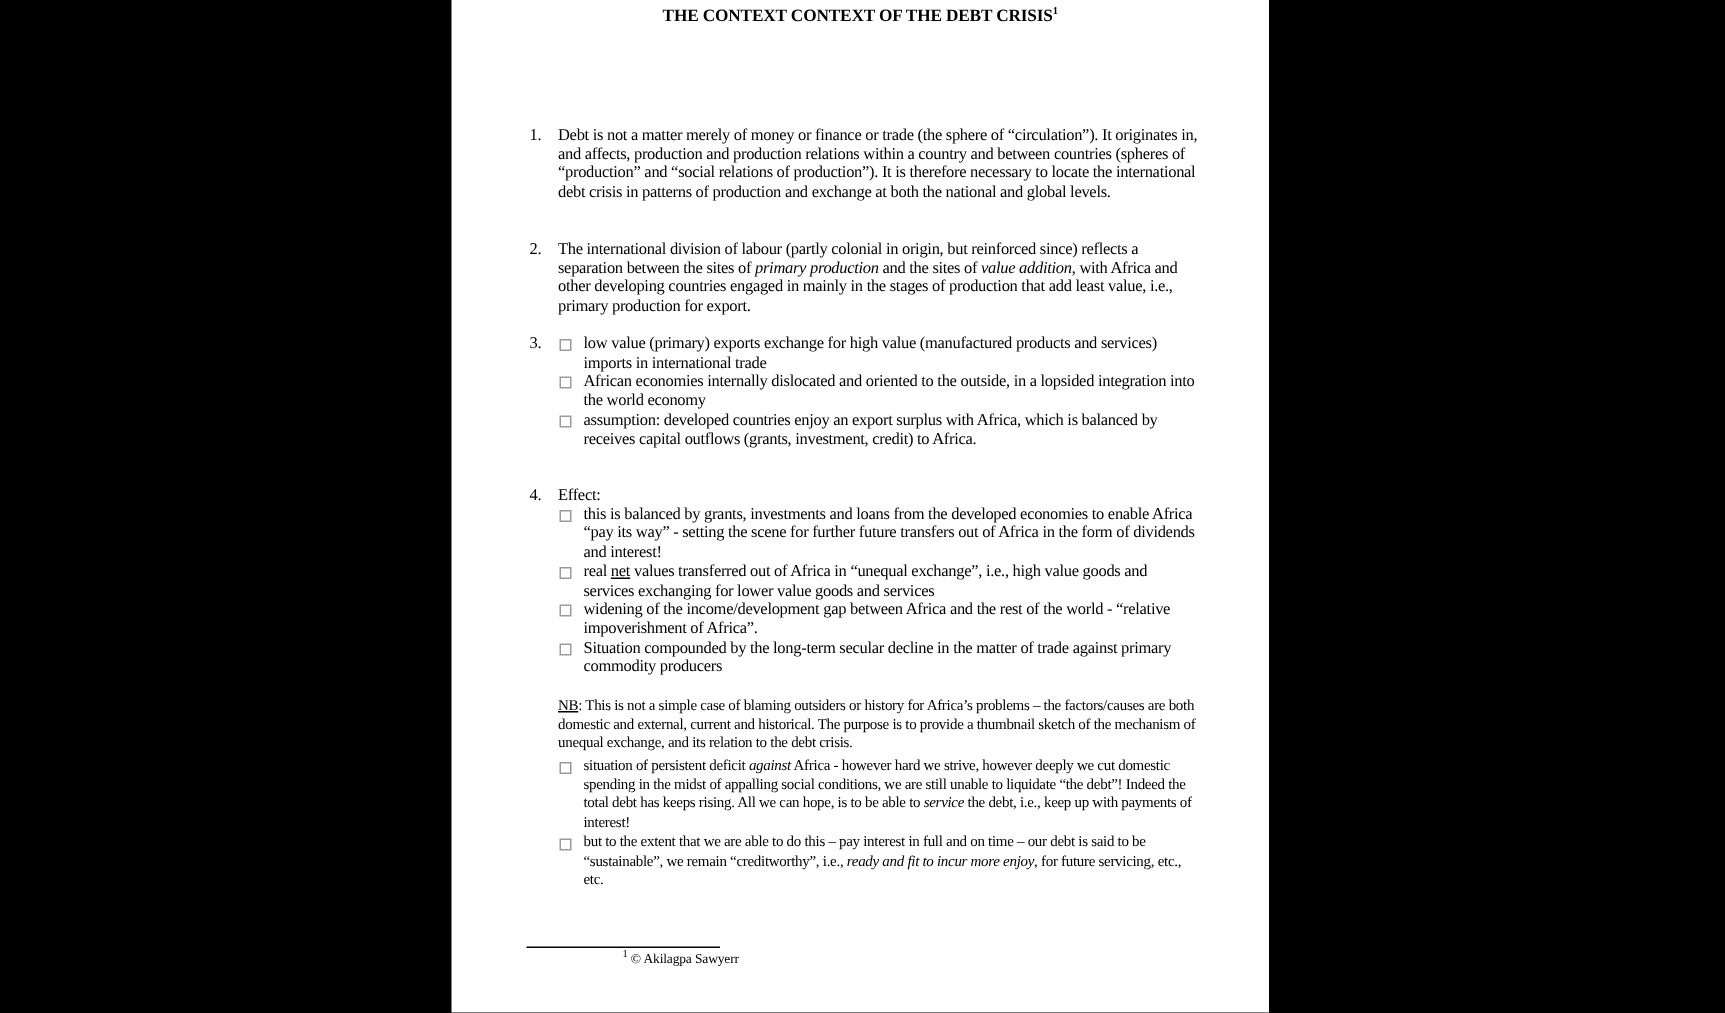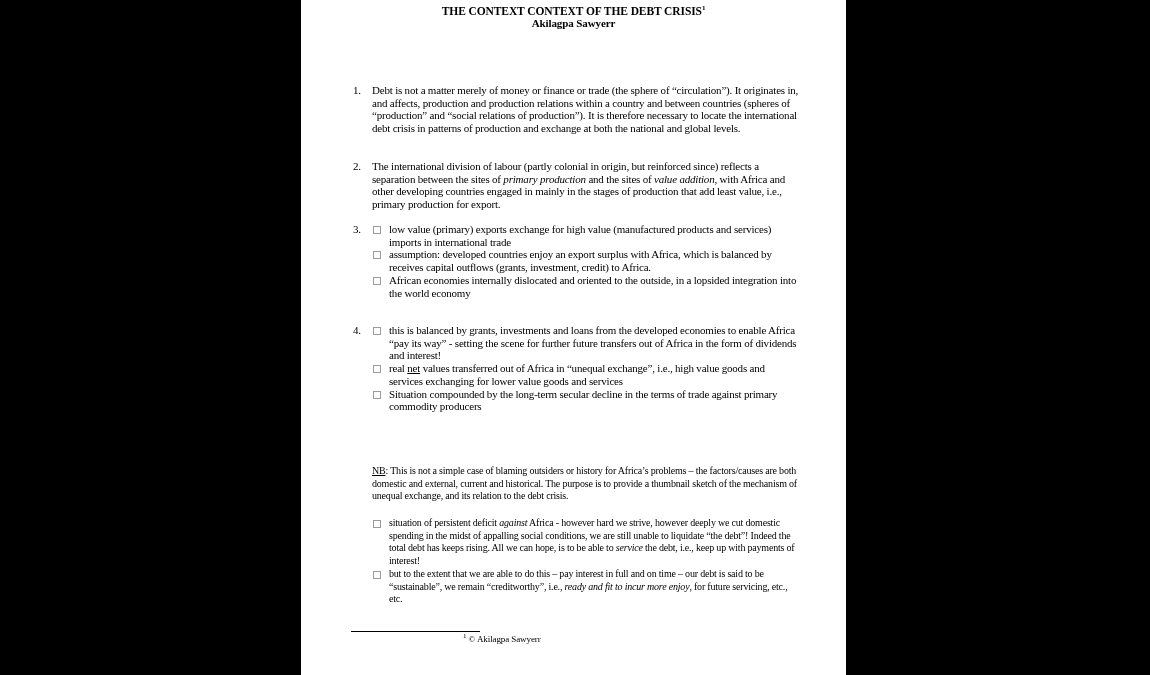--- a/index.html
+++ b/index.html
@@ -45,31 +45,30 @@
   }
   .italic { font-style: italic; }
   .underline { text-decoration: underline; }
   .fnsep {
     position: absolute; left: 50px; top: 631px;
     width: 129px; height: 0;
     border-top: 1px solid #000;
   }
   .fntext {
     position: absolute; left: 114px; top: 634px;
-    font-size: 9px; letter-spacing: -0.1px; margin-left: 48px;
+    font-size: 9px; letter-spacing: -0.1px;
   }
 </style>
 </head>
 <body>
 
 <div class="page">
 
   <div class="header">
     <div class="title-line"><span>THE CONTEXT CONTEXT OF THE DEBT CRISIS</span><sup>1</sup></div>
-    <div>Akilagpa Sawyerr</div>
   </div>
 
   <div class="block" style="top:84px">
     <span class="num">1.</span>
     <div class="itext"><span>Debt is not a matter merely of money or finance or trade (the sphere of “circulation”). It originates in, and affects, production and production relations within a country and between countries (spheres of “production” and “social relations of production”). It is therefore necessary to locate the international debt crisis in patterns of production and exchange at both the national and global levels.</span></div>
   </div>
 
   <div class="block" style="top:160px">
     <span class="num">2.</span>
     <div class="itext"><span>The international division of labour (partly colonial in origin, but reinforced since) reflects a separation between the sites of </span><span class="italic">primary production</span><span> and the sites of </span><span class="italic">value addition</span><span>, with Africa and other developing countries engaged in mainly in the stages of production that add least value, i.e., primary production for export.</span></div>
@@ -77,50 +76,55 @@
 
   <div class="block" style="top:223px">
     <span class="num">3.</span>
     <div class="itext">
       <div class="bullet">
         <span class="bsq"></span>
         <div class="btext"><span>low value (primary) exports exchange for high value (manufactured products and services) imports in international trade</span></div>
       </div>
       <div class="bullet">
         <span class="bsq"></span>
-        <div class="btext"><span>assumption: developed countries enjoy an export surplus with Africa, which is balanced by receives capital outflows (grants, investment, credit)  to Africa.</span></div>
+        <div class="btext"><span>African economies internally dislocated and oriented to the outside, in a lopsided integration into the world economy</span></div>
       </div>
       <div class="bullet">
         <span class="bsq"></span>
-        <div class="btext"><span>African economies internally dislocated and oriented to the outside, in a lopsided integration into the world economy</span></div>
+        <div class="btext"><span>assumption: developed countries enjoy an export surplus with Africa, which is balanced by receives capital outflows (grants, investment, credit)  to Africa.</span></div>
       </div>
     </div>
   </div>
 
   <div class="block" style="top:324px">
     <span class="num">4.</span>
     <div class="itext">
+      <div>Effect:</div>
       <div class="bullet">
         <span class="bsq"></span>
         <div class="btext"><span>this is balanced by grants, investments and loans from the developed economies to enable Africa “pay its way” - setting the scene for further future transfers out of Africa in the form of dividends and interest!</span></div>
       </div>
       <div class="bullet">
         <span class="bsq"></span>
         <div class="btext"><span>real </span><span class="underline">net</span><span> values transferred out of Africa in “unequal exchange”, i.e., high value goods and services exchanging for lower value goods and services</span></div>
       </div>
       <div class="bullet">
         <span class="bsq"></span>
-        <div class="btext"><span>Situation compounded by the long-term secular decline in the terms of trade against primary commodity producers</span></div>
+        <div class="btext"><span>widening of the income/development gap between Africa and the rest of the world - “relative impoverishment of Africa”.</span></div>
+      </div>
+      <div class="bullet">
+        <span class="bsq"></span>
+        <div class="btext"><span>Situation compounded by the long-term secular decline in the matter of trade against primary commodity producers</span></div>
       </div>
     </div>
   </div>
 
   <div class="pblock" style="top:465px"><span class="underline">NB</span><span>: This is not a simple case of blaming outsiders or history for Africa’s problems – the factors/causes are both domestic and external, current and historical. The purpose is to provide a thumbnail sketch of the mechanism of unequal exchange, and its relation to the debt crisis.</span></div>
 
-  <div class="pblock" style="top:517px">
+  <div class="pblock" style="top:505px">
     <div class="bullet">
       <span class="bsq"></span>
       <div class="btext"><span>situation of persistent deficit </span><span class="italic">against</span><span> Africa  - however hard we strive, however deeply we cut domestic spending in the midst of appalling social conditions, we are still unable to liquidate “the debt”! Indeed the total debt has keeps rising. All we can hope, is to be able to </span><span class="italic">service</span><span> the debt, i.e., keep up with payments of interest!</span></div>
     </div>
     <div class="bullet">
       <span class="bsq"></span>
       <div class="btext"><span>but to the extent that we are able to do this – pay interest in full and on time – our debt is said to be “sustainable”, we remain “creditworthy”, i.e., </span><span class="italic">ready and fit to incur more enjoy</span><span>, for future servicing, etc., etc.</span></div>
     </div>
   </div>
 

